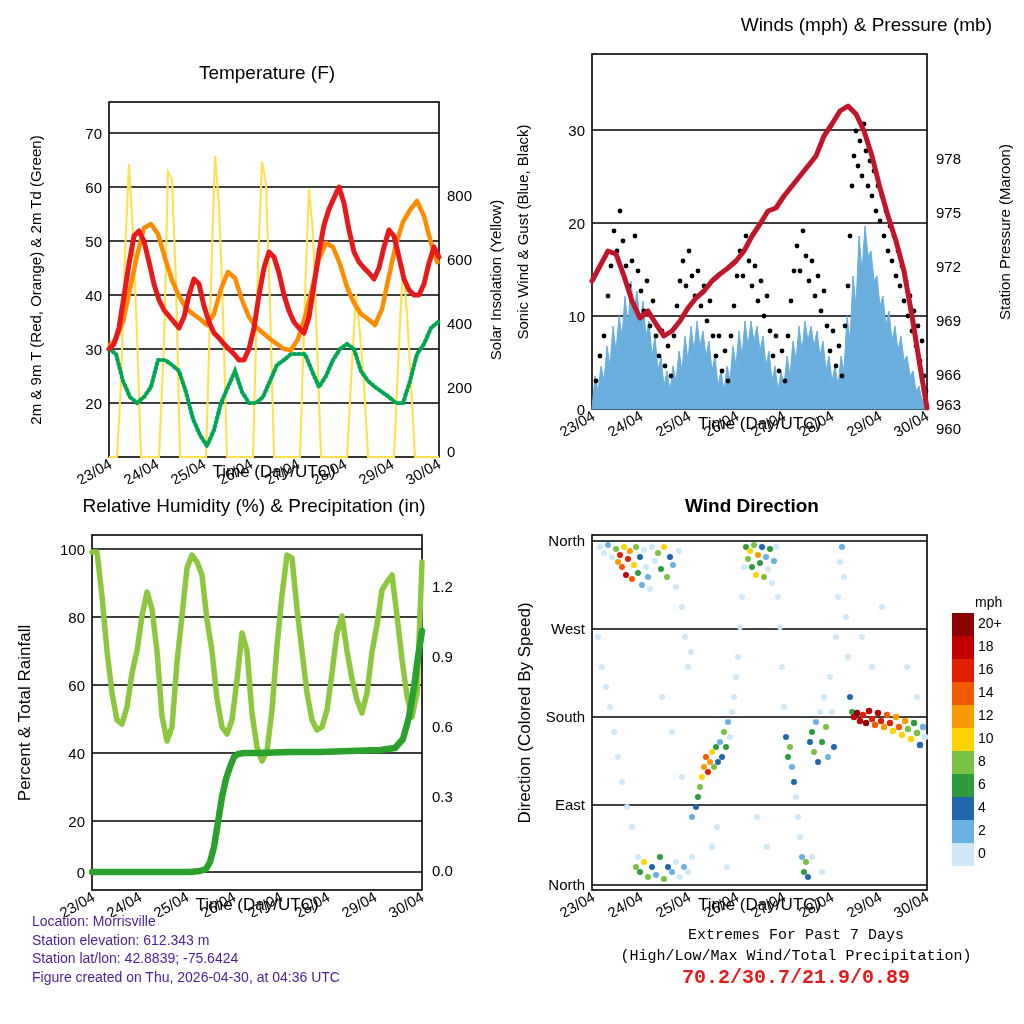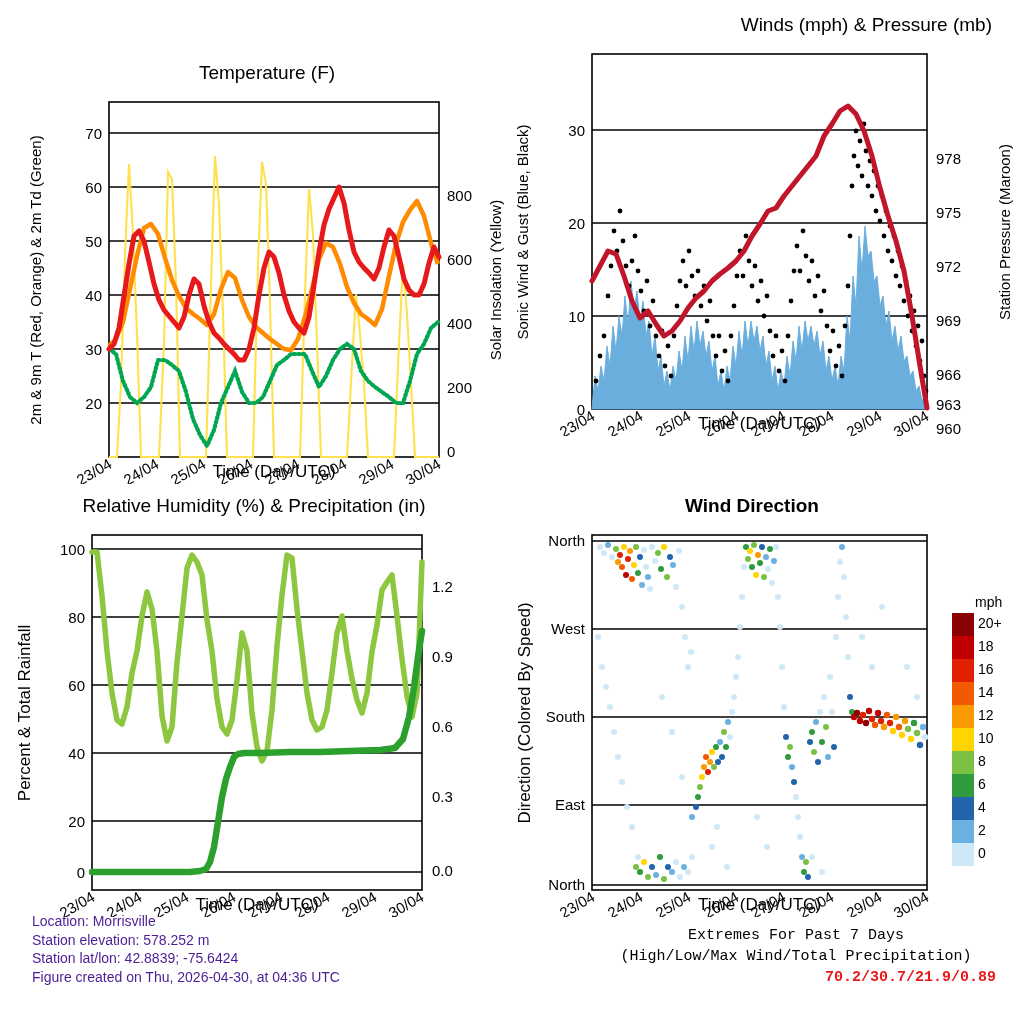--- a/index.html
+++ b/index.html
@@ -20,21 +20,21 @@
   .axtext{font-family:"Liberation Sans", sans-serif;font-size:15px;fill:#000;}
   .axtext-sm{font-family:"Liberation Sans", sans-serif;font-size:14px;fill:#000;}
   .footer{
     position:absolute;left:32px;top:912px;
     font-size:14px;line-height:18.5px;color:#4c1d95;
   }
   .extremes{
     position:absolute;left:596px;top:925px;width:400px;
     text-align:center;font-size:15px;line-height:21px;color:#000;font-family:Liberation Mono, monospace;
   }
-  .extremes .vals{color:#e8191b;font-weight:bold;font-size:15px;text-align:right;}
+  .extremes .vals{color:#e8191b;font-weight:bold;font-size:20px;}
 </style>
 </head>
 <body>
 
 <div class="panel" style="left:17px;top:14px;width:500px;height:430px;margin-top:48px;">
   <div class="ptitle" style="width:460px;margin-left:20px;">Temperature (F)</div>
   <svg width="500" height="400" viewBox="0 0 500 400">
 
     <g>
       <rect x="92" y="18" width="330" height="355" fill="none" stroke="#000" stroke-width="1.6"></rect>
@@ -623,21 +623,21 @@
         <text x="466" y="318">2</text>
         <text x="466" y="341">0</text>
       </g>
     </g>
   </svg>
   <div style="position:absolute;left:80px;top:400px;width:335px;text-align:center;font-size:17px;">Time (Day/UTC)</div>
 </div>
 
 <div class="footer">
   <div>Location: Morrisville</div>
-  <div>Station elevation: 578.252 m</div>
+  <div>Station elevation: 612.343 m</div>
   <div>Station lat/lon: 42.8839; -75.6424</div>
   <div>Figure created on Thu, 2026-04-30, at 04:36 UTC</div>
 </div>
 
 <div class="extremes">
   <div>Extremes For Past 7 Days</div>
   <div>(High/Low/Max Wind/Total Precipitation)</div>
   <div class="vals">70.2/30.7/21.9/0.89</div>
 </div>
 

